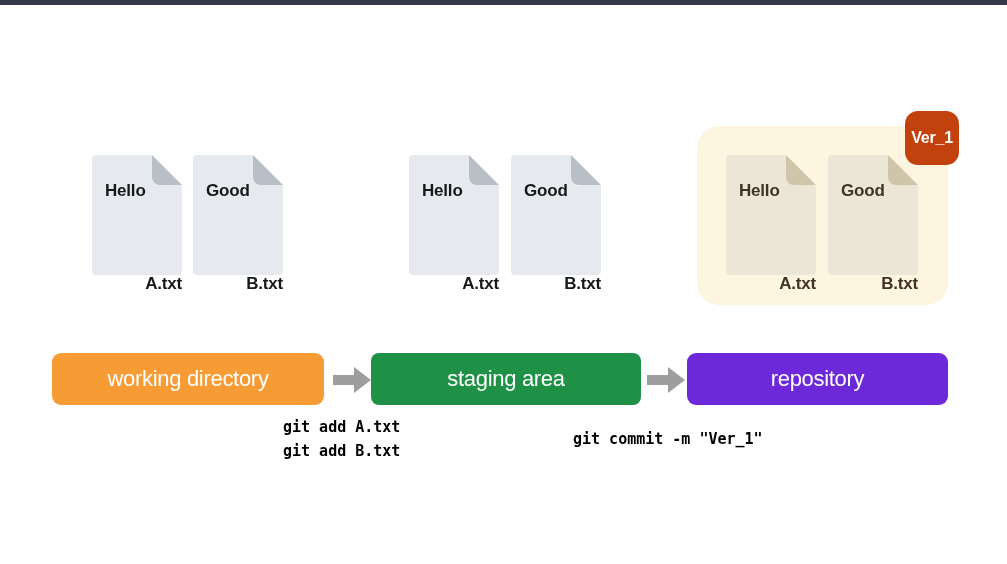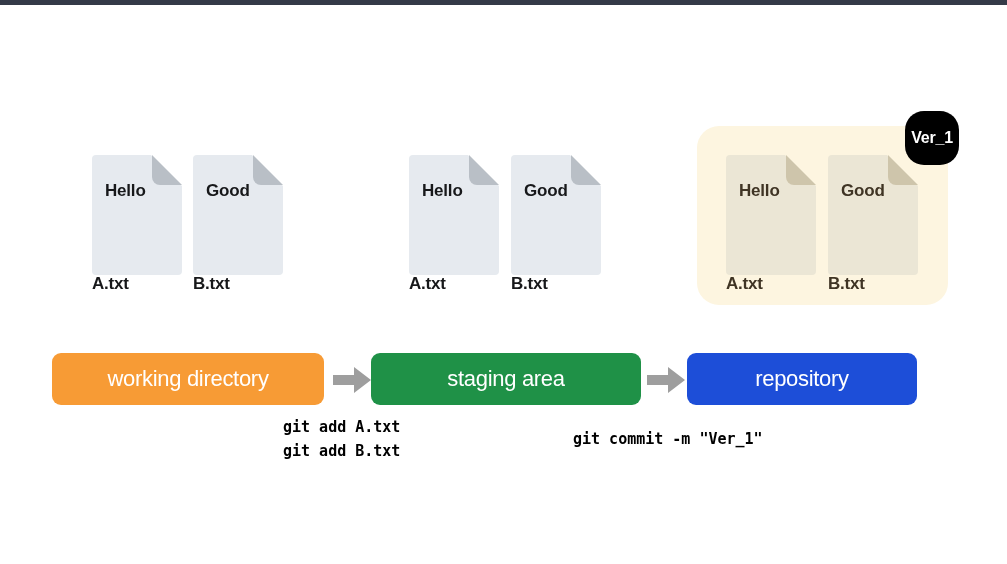--- a/index.html
+++ b/index.html
@@ -60,21 +60,21 @@
     left: 13px;
     top: 26px;
     font-size: 17px;
     font-weight: 700;
     color: #17181a;
     letter-spacing: -0.2px;
   }
   .file-label {
     position: absolute;
     width: 90px;
-    text-align: left;
+    text-align: right;
     font-size: 17px;
     font-weight: 700;
     color: #17181a;
     letter-spacing: -0.2px;
   }
 
   
   .repo-card { background: #ebe6d5; }
   .repo-card .fold-tri { background: #cec5ab; }
   .repo-card .fold-white,
@@ -90,22 +90,22 @@
     height: 179px;
     background: #fdf5e0;
     border-radius: 22px;
   }
   .ver-badge {
     position: absolute;
     left: 905px;
     top: 111px;
     width: 54px;
     height: 54px;
-    background: #000000;
-    border-radius: 19px;
+    background: #c2410c;
+    border-radius: 13px;
     display: flex;
     align-items: center;
     justify-content: center;
     font-size: 16px;
     font-weight: 700;
     color: #ffffff;
     letter-spacing: -0.2px;
   }
 
   
@@ -195,27 +195,27 @@
   <div class="ver-badge">Ver_1</div>
 
   <div class="stage" style="left:52px; top:353px; width:272px; background:#f79b35;">working directory</div>
 
   <div class="arrow" style="left:333px; top:367px;">
     <svg width="38" height="26" viewBox="0 0 38 26">
       <polygon points="0,8 21,8 21,0 38,13 21,26 21,18 0,18" fill="#9e9e9e"></polygon>
     </svg>
   </div>
 
-  <div class="stage" style="left:371px; top:353px; width:270px; background:#1f9147;">staging area</div>
+  <div class="stage" style="left:371px; top:353px; width:270px; background:#1f9147;border-radius:8px;">staging area</div>
 
   <div class="arrow" style="left:647px; top:367px;">
     <svg width="38" height="26" viewBox="0 0 38 26">
       <polygon points="0,8 21,8 21,0 38,13 21,26 21,18 0,18" fill="#9e9e9e"></polygon>
     </svg>
   </div>
 
-  <div class="stage" style="left:687px; top:353px; width:230px; background:#1d4ed8;">repository</div>
+  <div class="stage" style="left:687px; top:353px; width:261px; background:#6d28d9;">repository</div>
 
   <div class="cmd" style="left:283px; top:415px;">git add A.txt
 git add B.txt</div>
   <div class="cmd" style="left:573px; top:427px;">git commit -m "Ver_1"</div>
 
 </div>
 
 </body></html>

